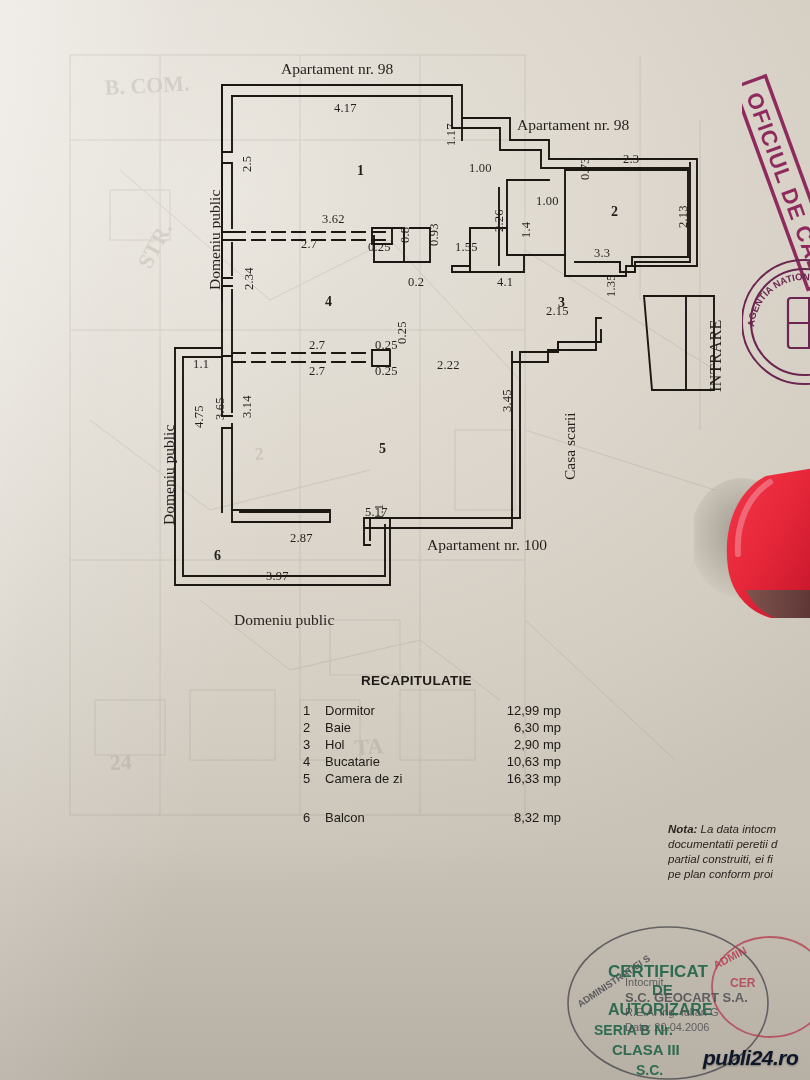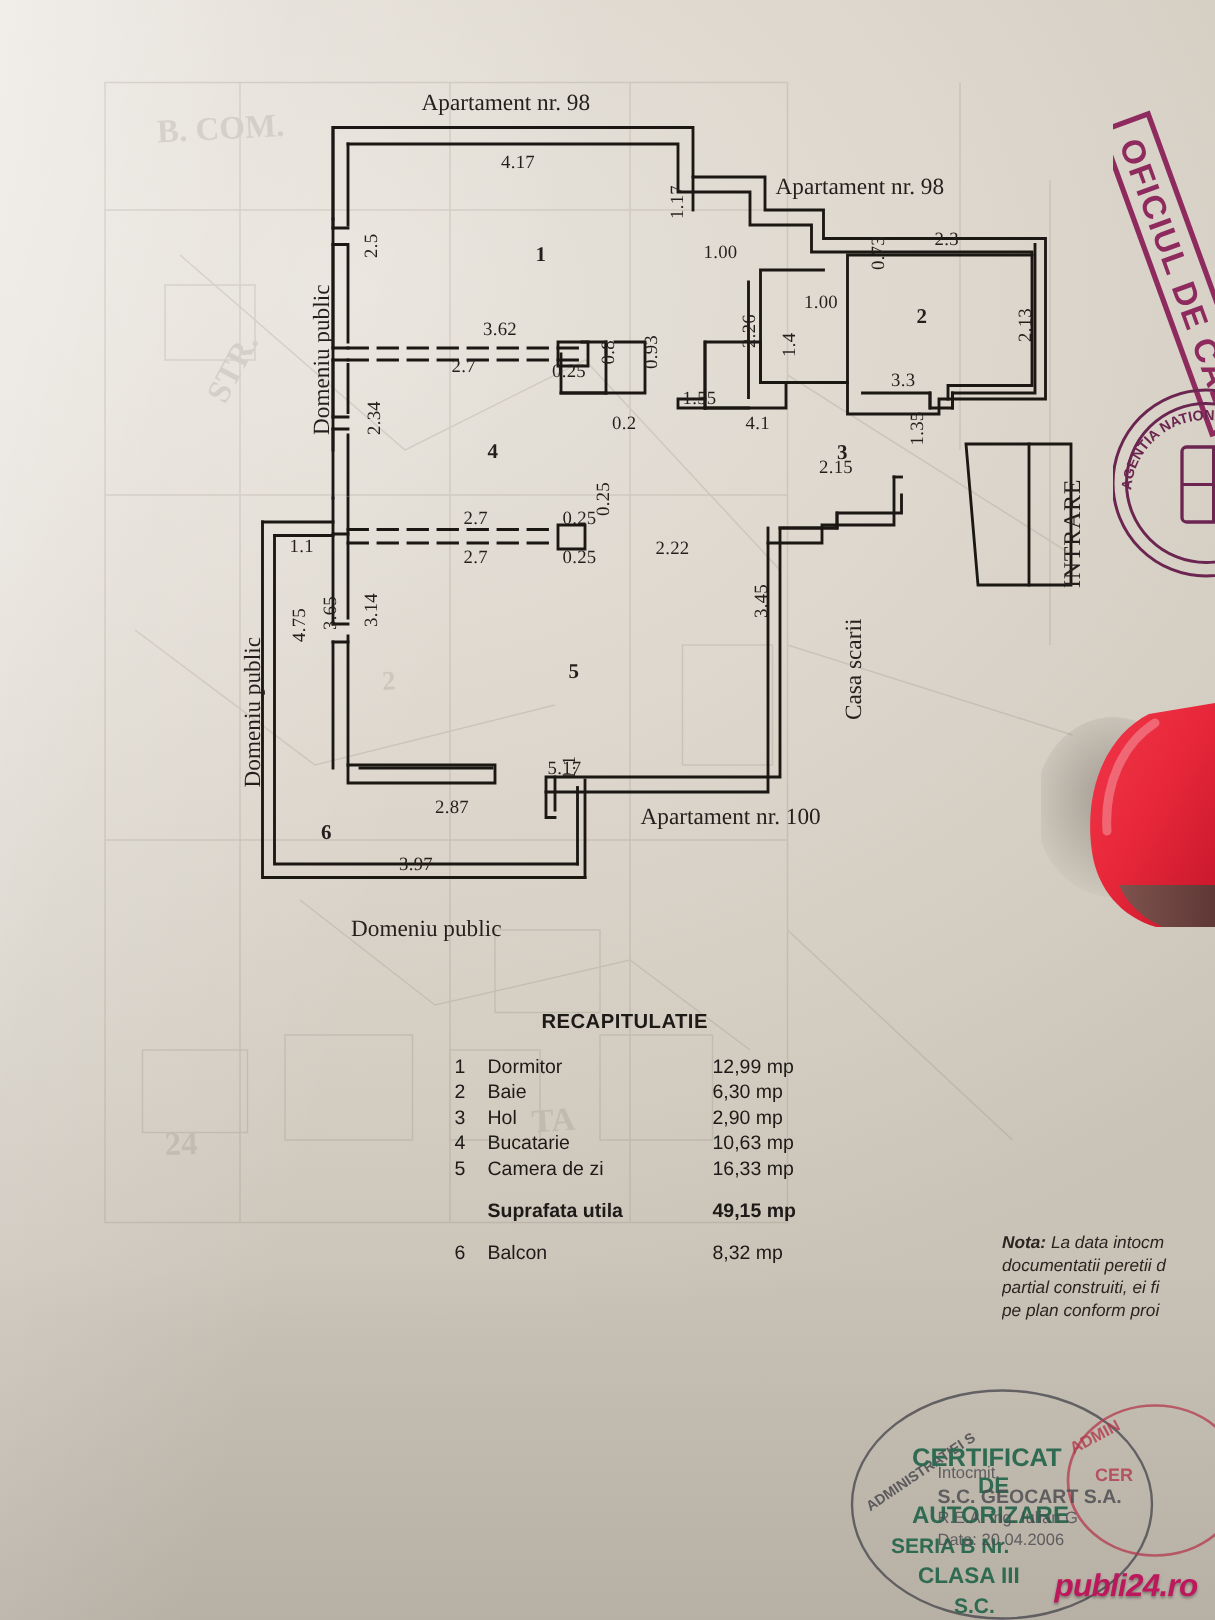--- a/index.html
+++ b/index.html
@@ -35,21 +35,21 @@
   .intrare{font-size:16px;transform-origin:0 0;transform:rotate(-90deg);letter-spacing:.5px;}
 
   
   #recap{position:absolute;left:303px;top:673px;width:260px;color:#1d1a17;
          font-family:"Liberation Sans",sans-serif;}
   #recap .rtitle{font-size:13.5px;font-weight:bold;letter-spacing:.3px;margin-left:12px;padding-left:46px;}
   #recap table{border-collapse:collapse;margin-top:14px;font-size:13px;}
   #recap td{padding:1px 0;vertical-align:top;}
   #recap td.no{width:22px;}
   #recap td.nm{width:150px;}
-  #recap td.ar{width:86px;white-space:nowrap;}
+  #recap td.ar{text-align:right;width:86px;white-space:nowrap;}
   #recap .gap td{height:11px;padding:0;}
   #recap .bold td{font-weight:bold;}
 
   
   #note{position:absolute;left:668px;top:822px;width:150px;
         font-family:"Liberation Sans",sans-serif;font-style:italic;font-size:11.5px;
         line-height:15px;color:#2a2520;overflow:hidden;height:72px;}
   #note b{font-style:italic;}
 
   
@@ -59,21 +59,21 @@
   #stamp-green{left:560px;top:925px;width:250px;height:155px;}
   #stamp-red2{left:700px;top:935px;width:110px;height:110px;}
   #handwrite{position:absolute;left:625px;top:975px;width:200px;
              font-family:"Liberation Sans",sans-serif;font-size:11px;line-height:15px;
              color:#4a4a50;opacity:.82;}
   #handwrite div{white-space:nowrap;}
 
   
   #thumb{position:absolute;left:694px;top:468px;width:120px;height:150px;}
   #wm{position:absolute;left:703px;top:1046px;font-family:"Liberation Sans",sans-serif;
-      font-size:21px;font-weight:bold;font-style:italic;color:#be185d;
+      font-size:21px;font-weight:bold;font-style:italic;color:#0f172a;
       letter-spacing:-0.5px;text-shadow:0 1px 2px rgba(0,0,0,.35);}
 </style>
 </head>
 <body>
 
 <div id="paper"></div>
 
 <svg id="ghostmap" width="810" height="1080">
   <g stroke="#6d645a" fill="none" stroke-width="1">
     <rect x="70" y="55" width="455" height="760"></rect>
@@ -195,21 +195,21 @@
 <div class="lbl roomnum" style="left:214px;top:548px;">6</div>
 
 <div class="lbl dim" style="left:334px;top:101px;">4.17</div>
 <div class="lbl dim" style="left:469px;top:161px;">1.00</div>
 <div class="lbl dim" style="left:623px;top:152px;">2.3</div>
 <div class="lbl dim" style="left:536px;top:194px;">1.00</div>
 <div class="lbl dim" style="left:322px;top:212px;">3.62</div>
 <div class="lbl dim" style="left:301px;top:237px;">2.7</div>
 <div class="lbl dim" style="left:368px;top:240px;">0.25</div>
 <div class="lbl dim" style="left:408px;top:275px;">0.2</div>
-<div class="lbl dim" style="left:455px;top:258px;">1.55</div>
+<div class="lbl dim" style="left:455px;top:240px;">1.55</div>
 <div class="lbl dim" style="left:497px;top:275px;">4.1</div>
 <div class="lbl dim" style="left:594px;top:246px;">3.3</div>
 <div class="lbl dim" style="left:546px;top:304px;">2.15</div>
 <div class="lbl dim" style="left:309px;top:338px;">2.7</div>
 <div class="lbl dim" style="left:375px;top:338px;">0.25</div>
 <div class="lbl dim" style="left:309px;top:364px;">2.7</div>
 <div class="lbl dim" style="left:375px;top:364px;">0.25</div>
 <div class="lbl dim" style="left:437px;top:358px;text-align:right;">2.22</div>
 <div class="lbl dim" style="left:193px;top:357px;">1.1</div>
 <div class="lbl dim" style="left:365px;top:505px;">5.17</div>
@@ -258,25 +258,20 @@
         <td class="ar">10,63 mp</td>
       </tr>
       <tr>
         <td class="no">5</td>
         <td class="nm">Camera de zi</td>
         <td class="ar">16,33 mp</td>
       </tr>
       <tr class="gap">
           <td colspan="3"></td>
         </tr>
-      <tr class="bold">
-        <td class="no"></td>
-        <td class="nm">Suprafata utila</td>
-        <td class="ar">49,15 mp</td>
-      </tr>
       <tr class="gap">
           <td colspan="3"></td>
         </tr>
       <tr>
         <td class="no">6</td>
         <td class="nm">Balcon</td>
         <td class="ar">8,32 mp</td>
       </tr>
       <tr class="gap">
           <td colspan="3"></td>

